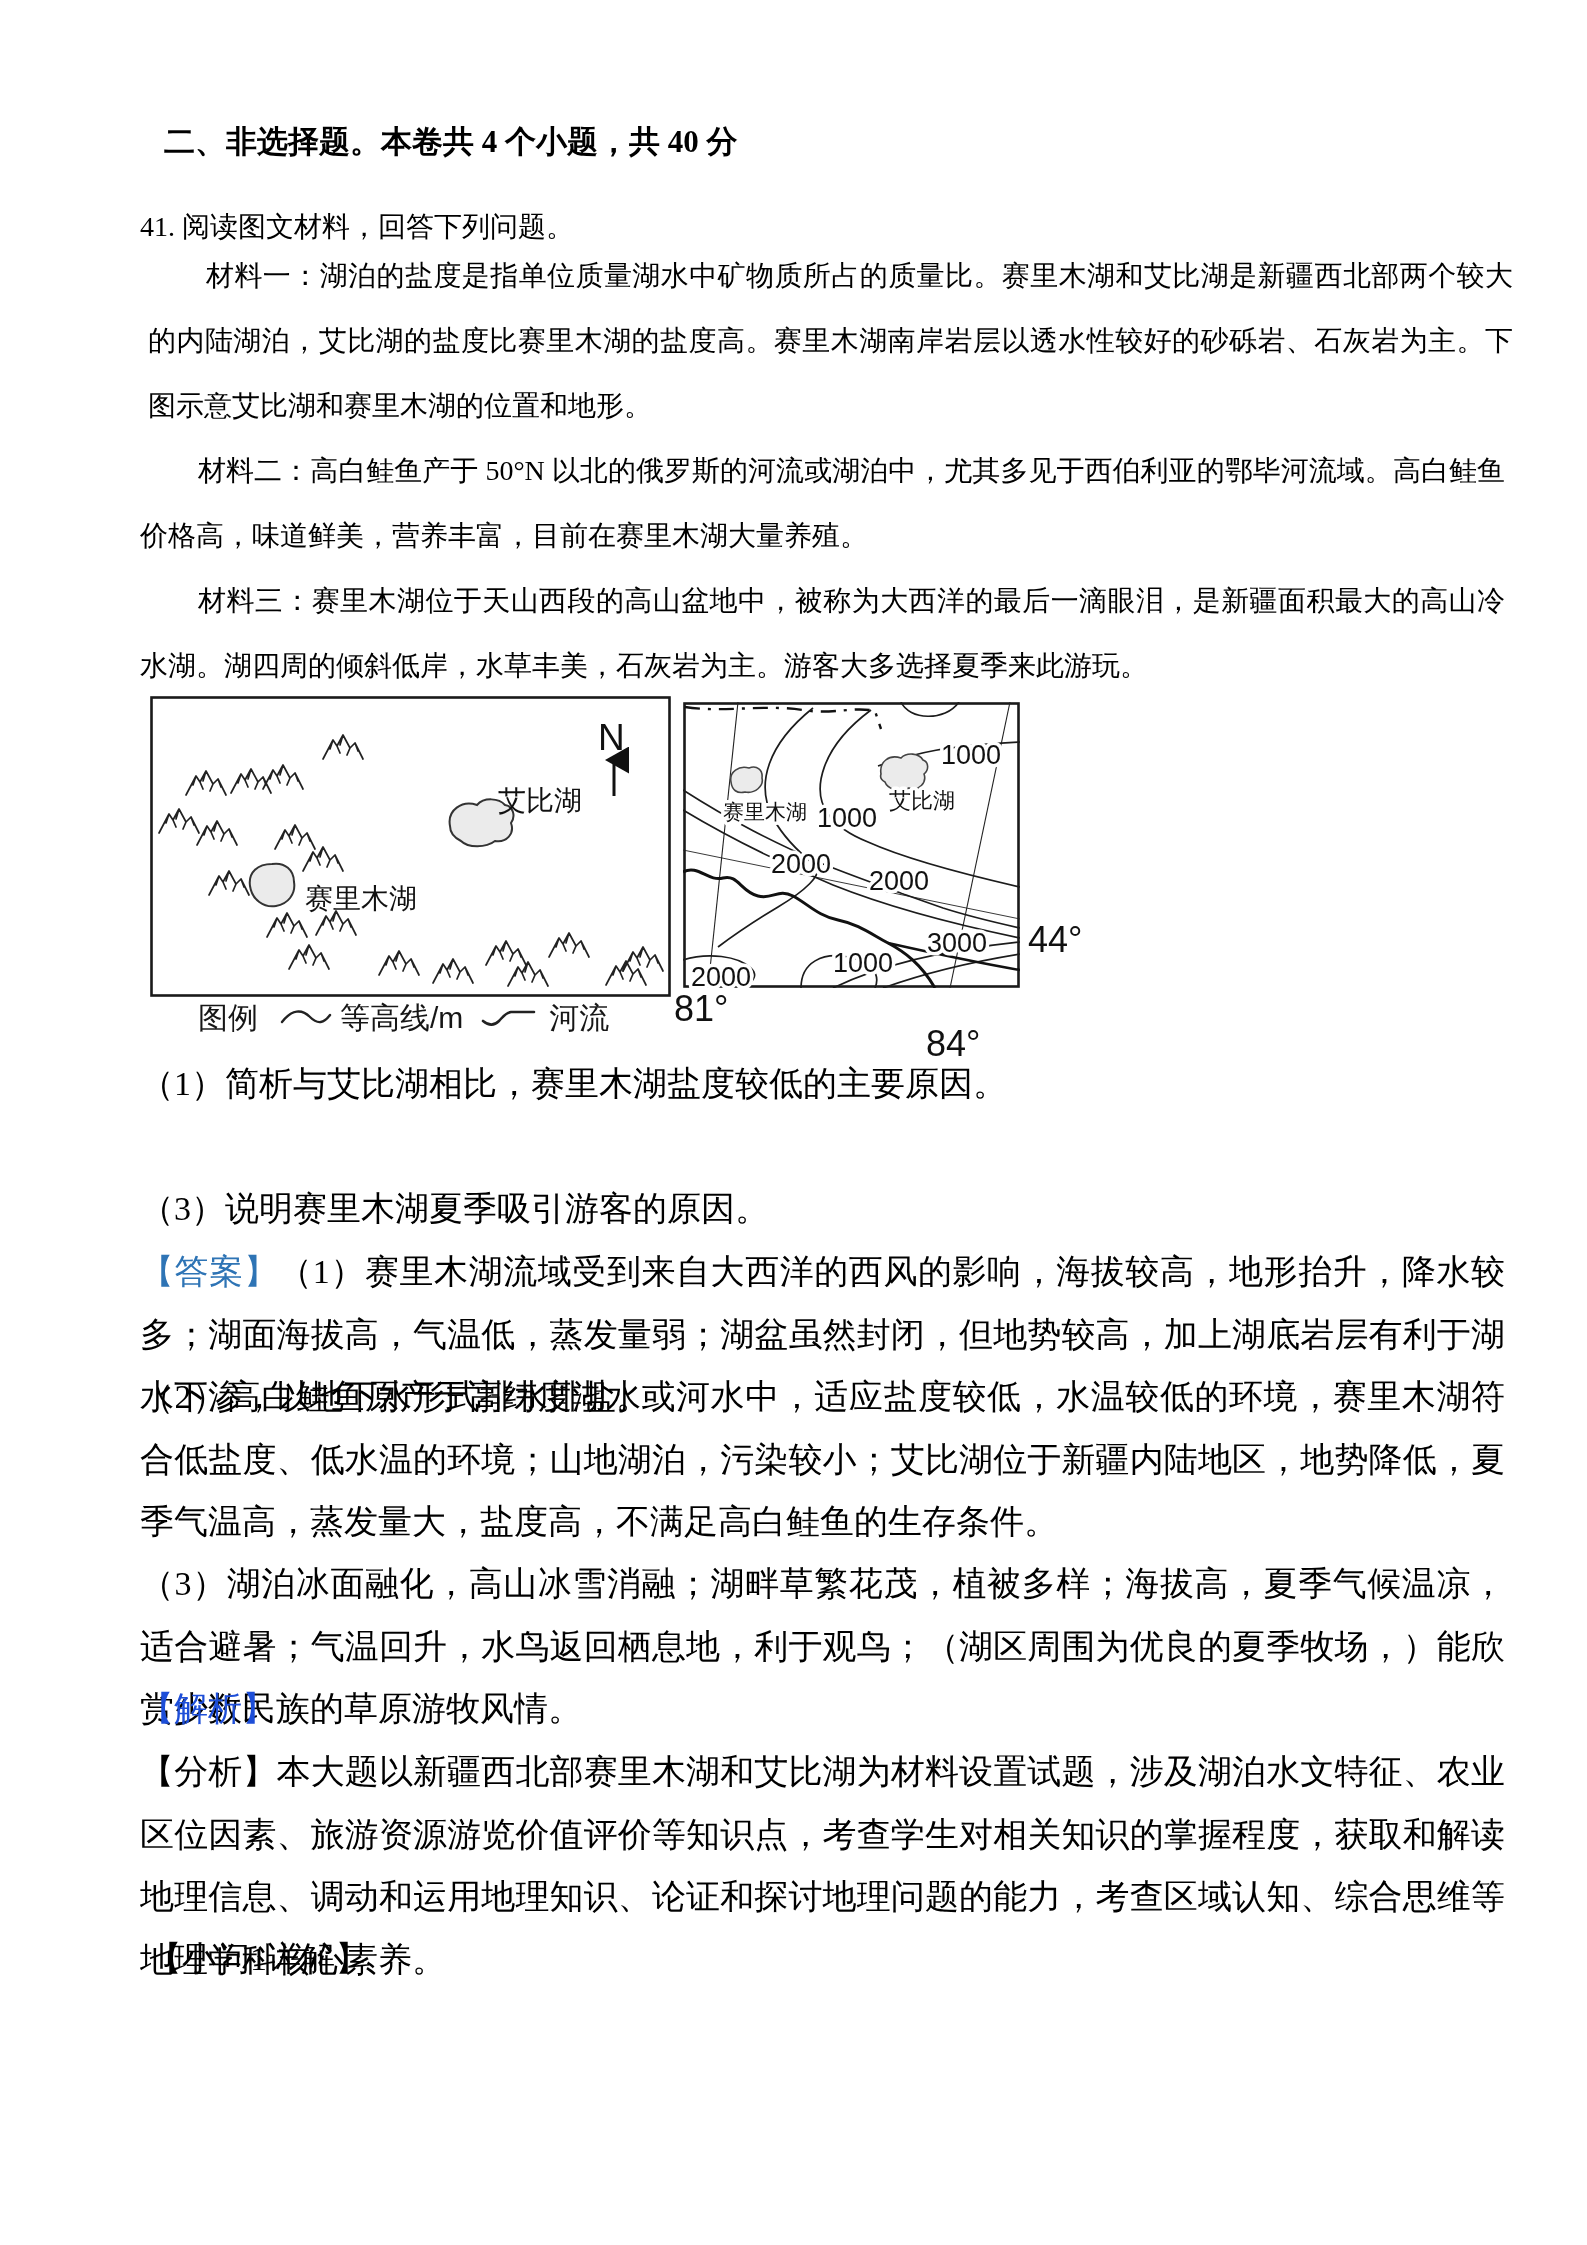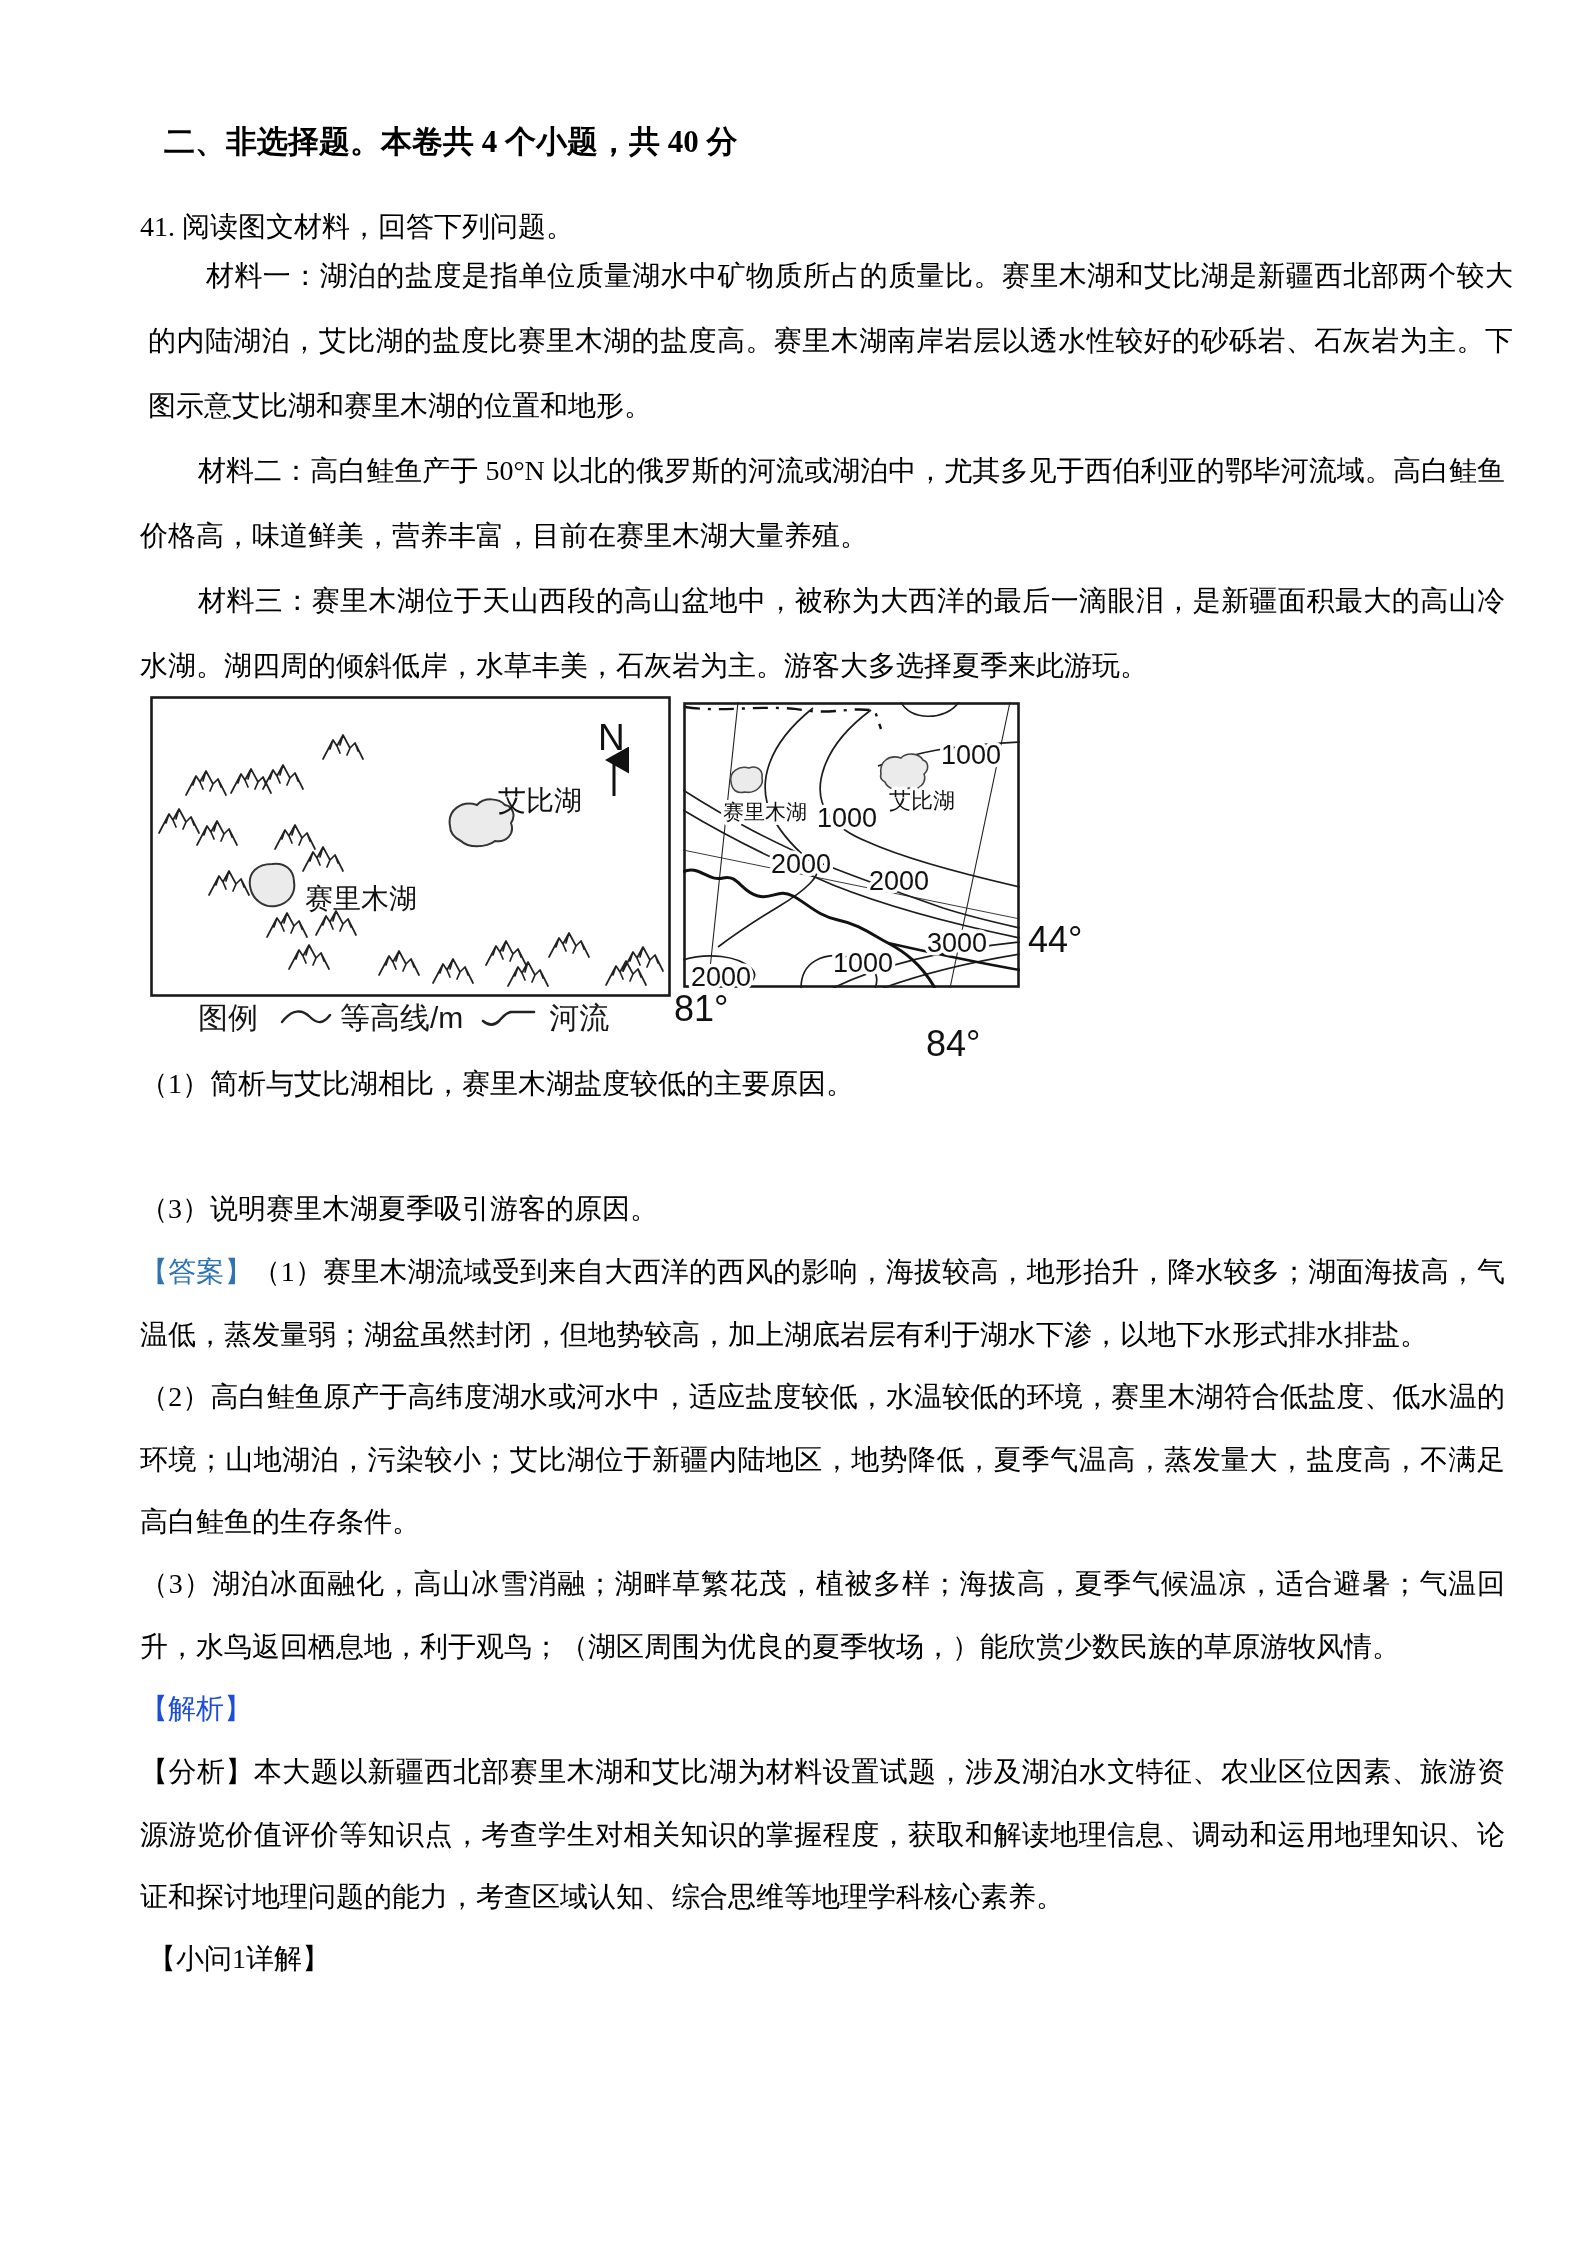--- a/index.html
+++ b/index.html
@@ -22,21 +22,21 @@
     margin:0;
   }
   .para{
     left:140px;width:1365px;
     font-size:28px;line-height:65px;
     text-align:justify;
     margin:0;
   }
   .ansline{
     left:140px;width:1365px;
-    font-size:28px;line-height:62.5px;
+    font-size:34px;line-height:62.5px;
     text-align:justify;
     margin:0;
   }
   .indent2{text-indent:58px;}
   .tag-blue{}
   .mapsvg{position:absolute;background:#fff;}
   .coordlbl{
     position:absolute;
     font-family:"Liberation Sans","DejaVu Sans",sans-serif;
     font-size:36px;color:#111;line-height:34px;

